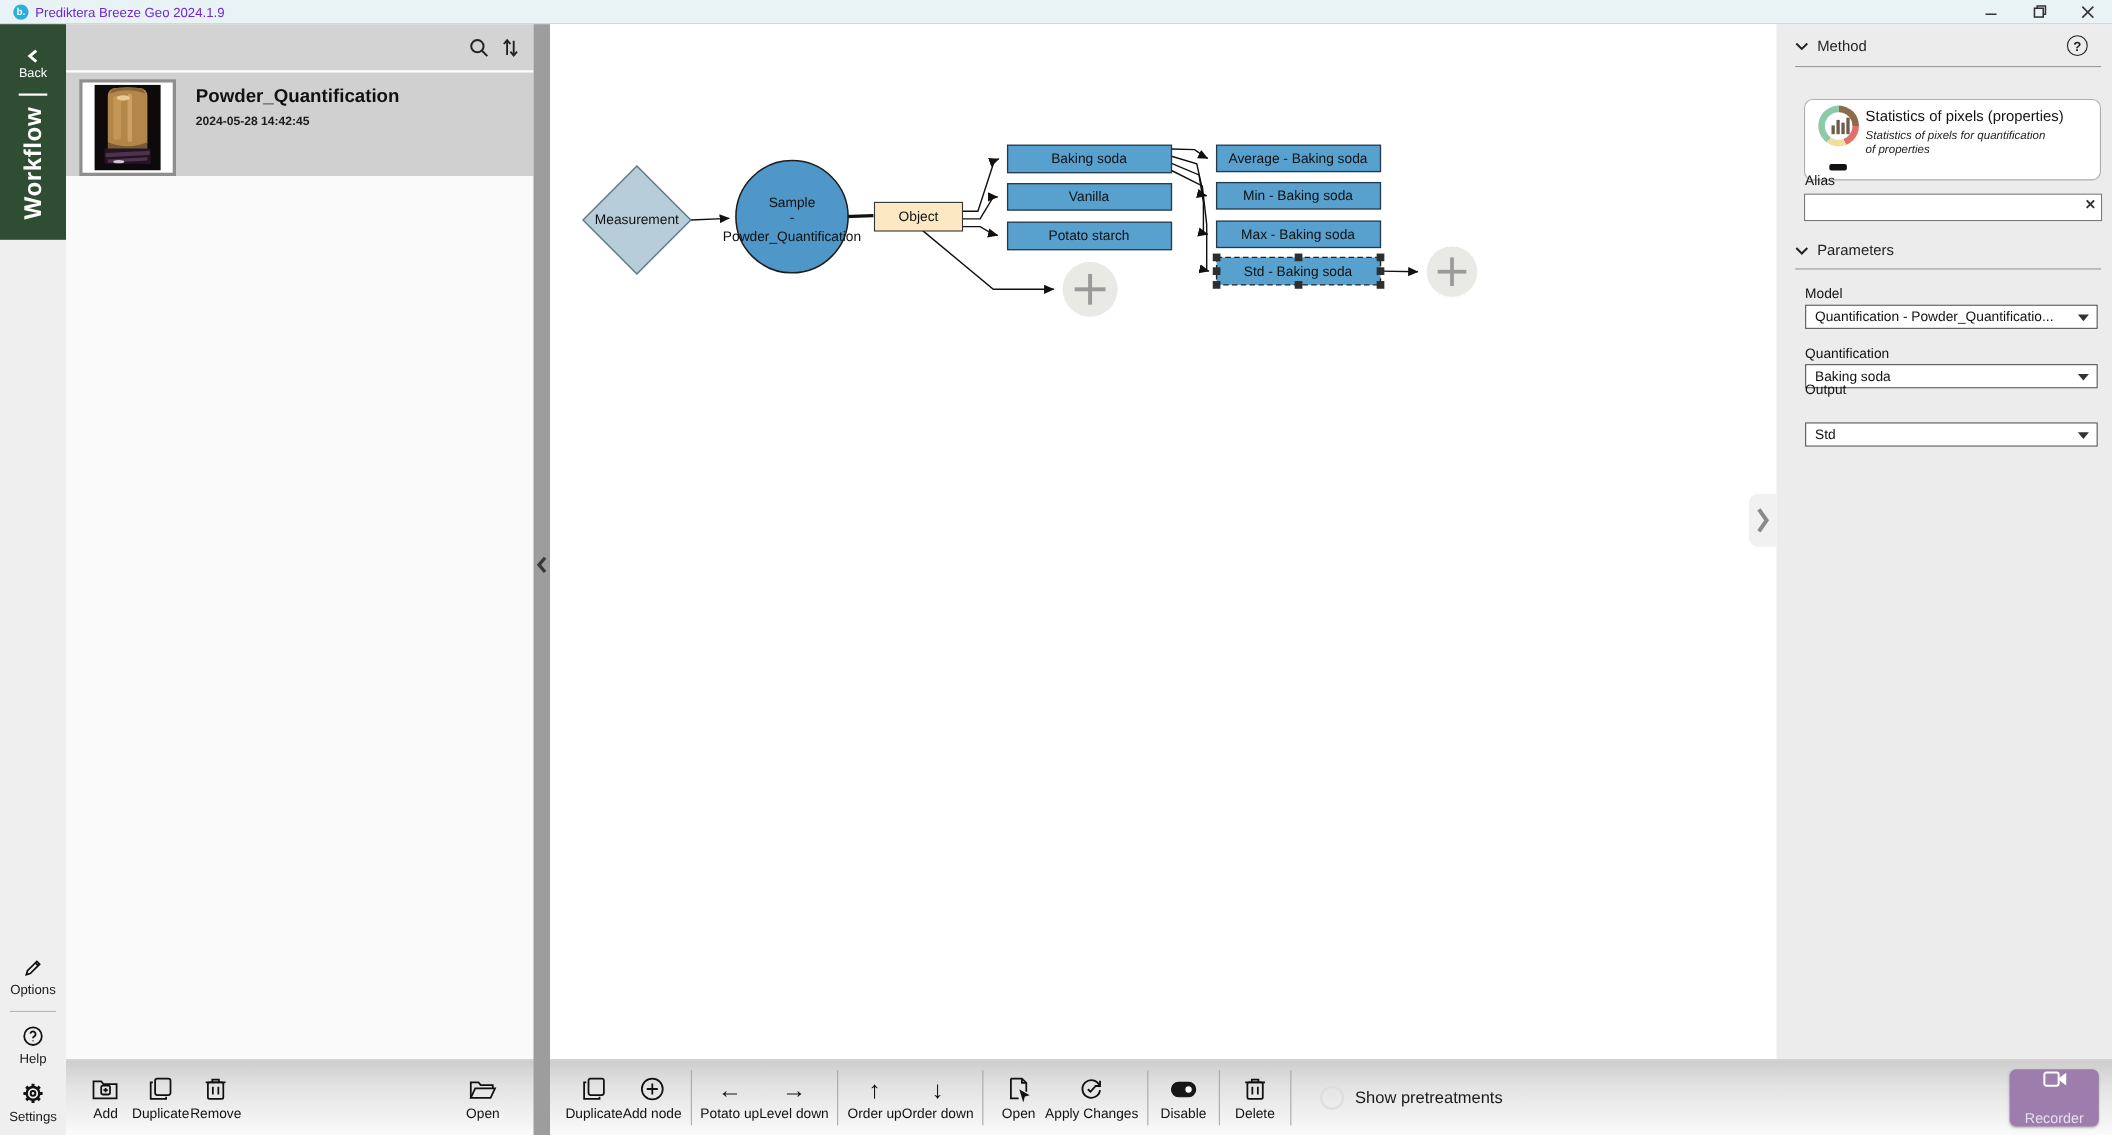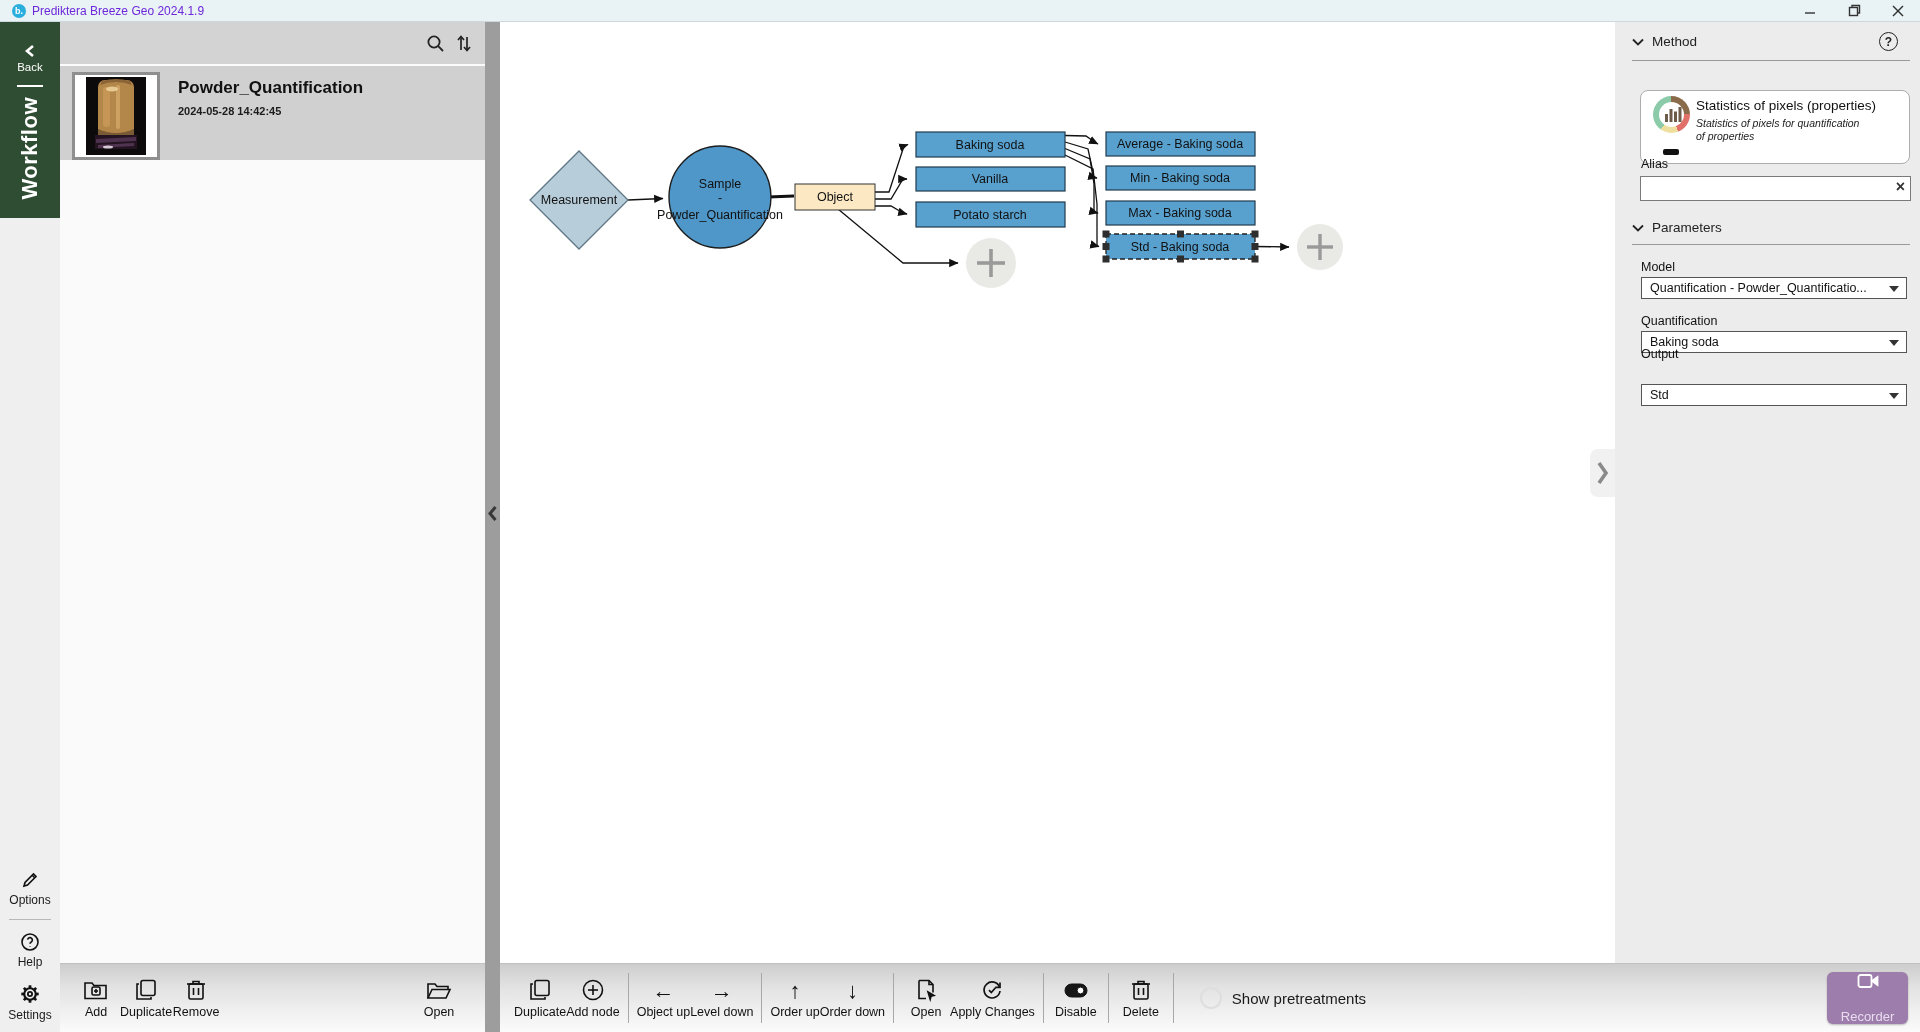--- a/index.html
+++ b/index.html
@@ -434,21 +434,21 @@
         <svg width="24" height="24" viewBox="0 0 24 24" stroke-width="1.6">
           <circle cx="12" cy="12" r="9.5"></circle>
             <line x1="12" y1="7" x2="12" y2="17"></line>
             <line x1="7" y1="12" x2="17" y2="12"></line>
         </svg>
         <span>Add node</span>
       </div>
       <div class="tbsep"></div>
       <div class="tbitem">
         <span class="glyph">←</span>
-        <span>Object up</span>
+        <span>Potato up</span>
       </div>
       <div class="tbitem">
         <span class="glyph">→</span>
         <span>Level down</span>
       </div>
       <div class="tbsep"></div>
       <div class="tbitem">
         <span class="glyph">↑</span>
         <span>Order up</span>
       </div>

